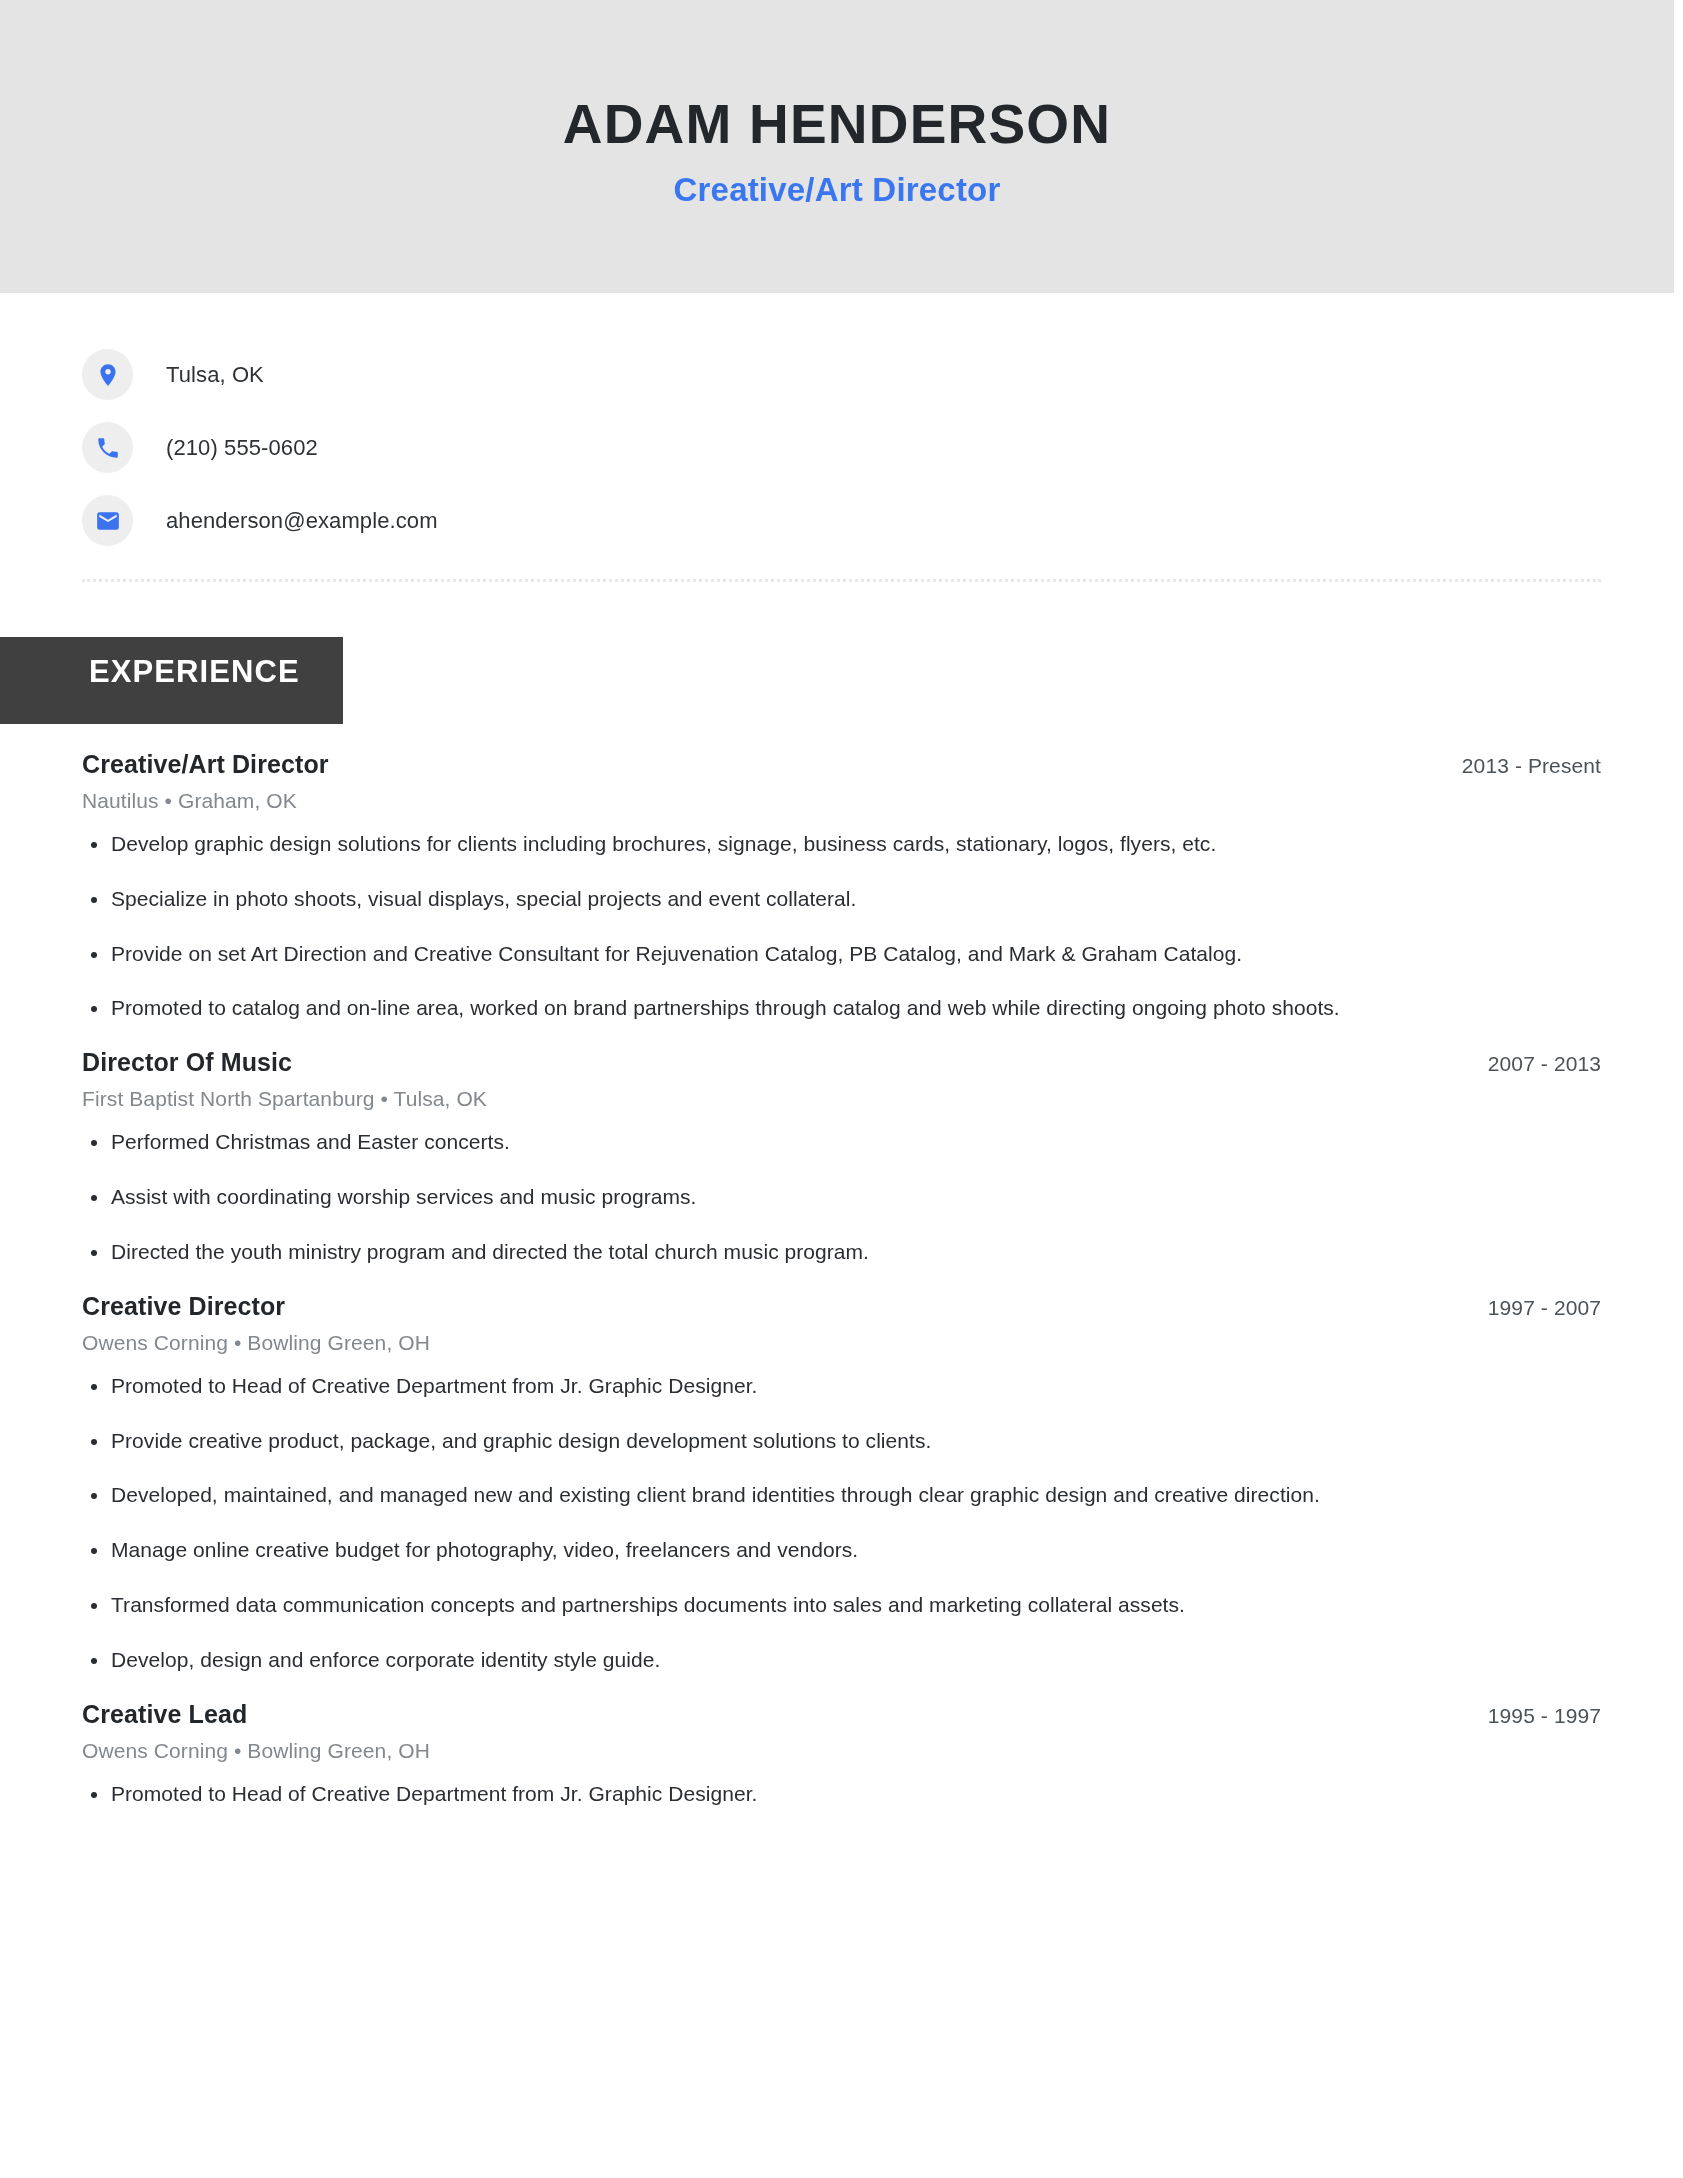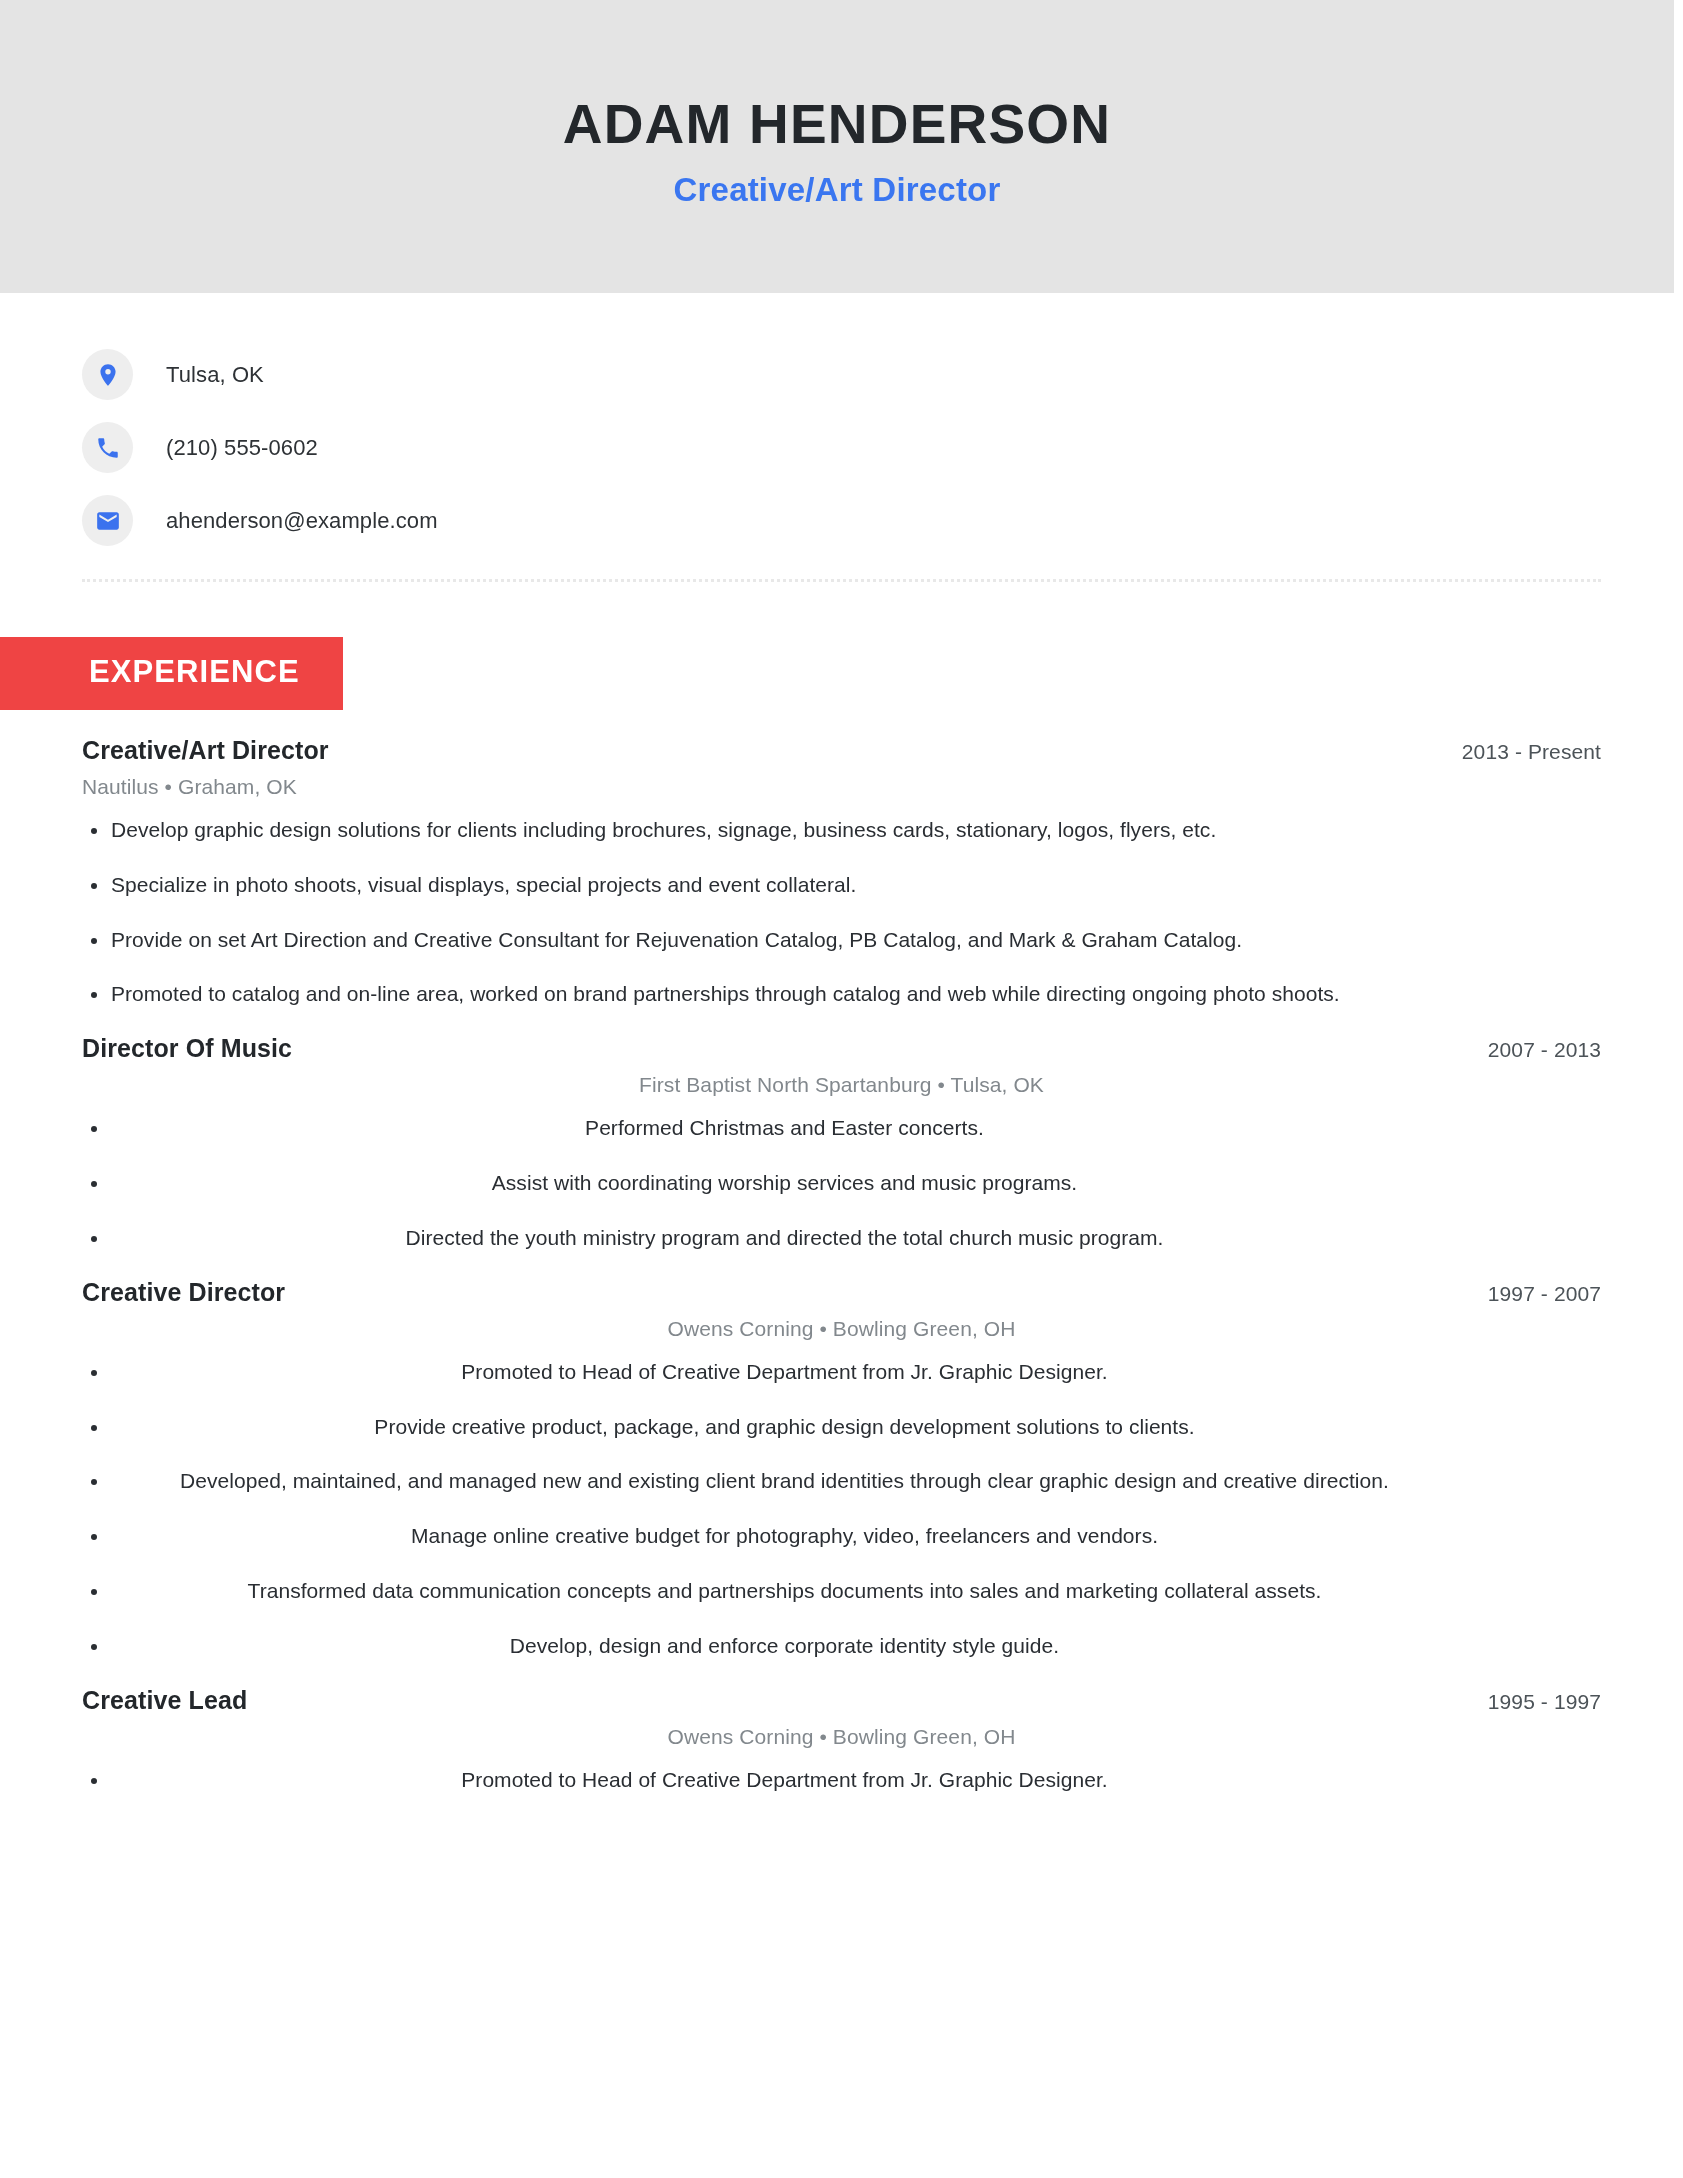--- a/index.html
+++ b/index.html
@@ -87,26 +87,26 @@
   }
   .dotted-divider {
     height: 0;
     border-top: 3px dotted #e8e8e8;
   }
 
   
   .section-banner {
     margin-top: 55px;
     display: inline-block;
-    background: #ef4444;
+    background: #404040;
     color: #ffffff;
     font-size: 31px;
     font-weight: 700;
     letter-spacing: 1.1px;
-    padding: 17px 43px 20px 89px;
+    padding: 17px 43px 34px 89px;
     margin-left: 0;
   }
 
   
   .experience-list {
     padding: 26px 82px 0 82px;
   }
 
   .job { margin-bottom: 0; }
 
@@ -157,21 +157,21 @@
     content: "";
     position: absolute;
     left: 9px;
     top: 13px;
     width: 6px;
     height: 6px;
     border-radius: 50%;
     background: #2a2e33;
   }
 
-  .job + .job { margin-top: 11px; text-align: center; }
+  .job + .job { margin-top: 11px; }
 </style>
 </head>
 <body>
 
 <div class="page">
 
   
   <div class="header-band">
     <div class="full-name">ADAM HENDERSON</div>
     <div class="headline-title">Creative/Art Director</div>

